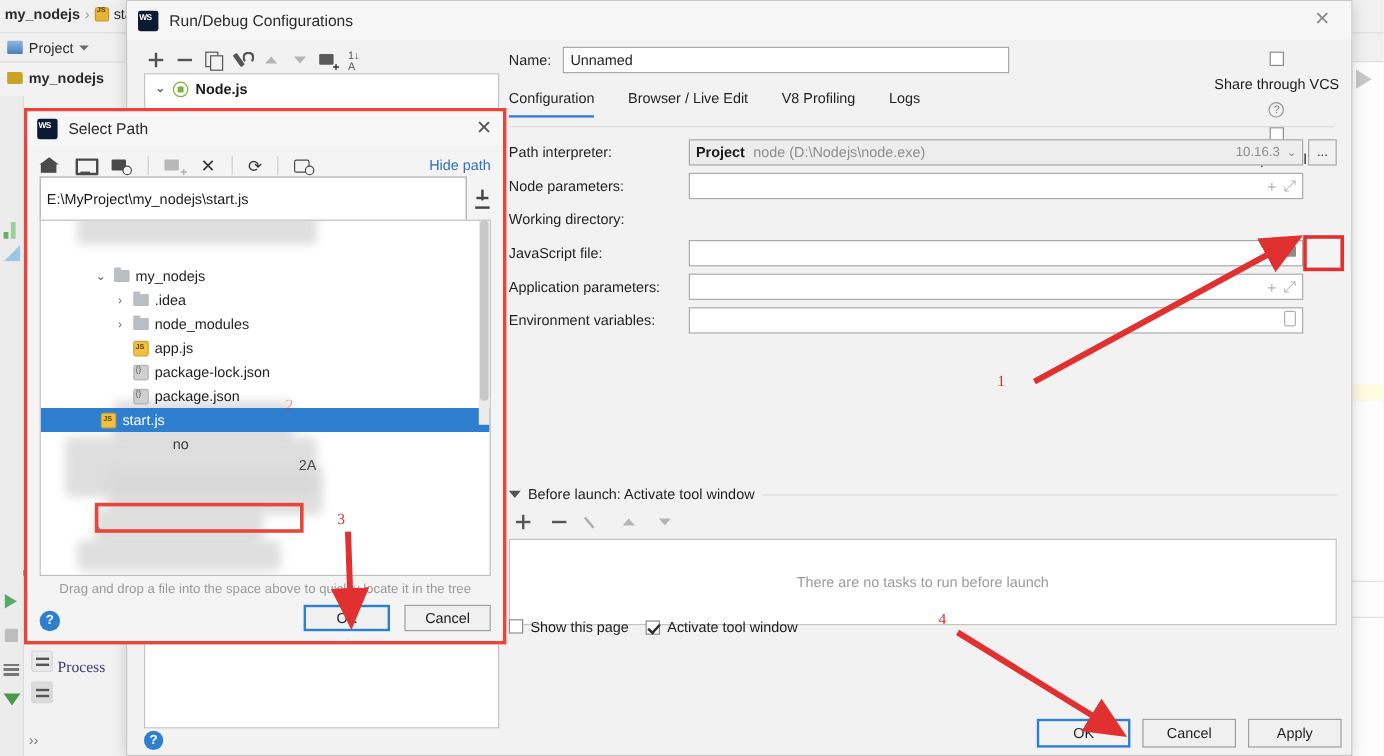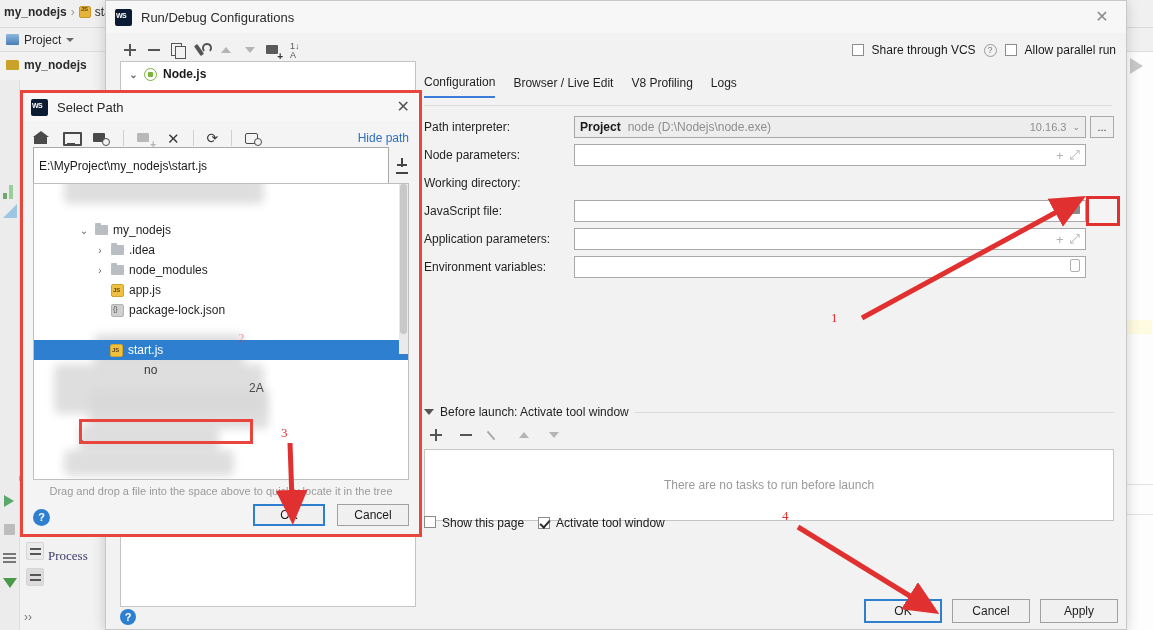--- a/index.html
+++ b/index.html
@@ -145,26 +145,26 @@
   .nodejs-ic { width: 13px; height: 13px; border: 1.5px solid #7bb33a; border-radius: 50%; position: relative; }
   .nodejs-ic::after { content:""; position:absolute; left:3px; top:3px; width:5px; height:5px; background:#7bb33a; border-radius:1px; }
 
   .rd-right { position: absolute; left: 318px; top: 32px; right: 8px; bottom: 0; }
   .name-row { position: absolute; left: 0; top: 6px; display: flex; align-items: center; gap: 10px; }
   .lbl { font-size: 12px; color: #1f1f1f; }
   .name-input {
     width: 372px; height: 22px; border: 1px solid #a9a9a9; background: #ffffff;
     font-size: 12px; padding: 0 5px; color: #1f1f1f; font-family: "Liberation Sans", sans-serif;
   }
-  .vcs-group { position: absolute; right: 2px; top: 10px; display: flex; align-items: center; gap: 8px; font-size: 12px; }
+  .vcs-group { position: absolute; right: 2px; top: 10px; display: flex; align-items: center; gap: 8px; font-size: 12px; flex-direction: column; }
   .cbx { width: 12px; height: 12px; border: 1px solid #8c8c8c; background: #fff; display: inline-block; position: relative; flex: none; }
   .cbx.checked::after { content:""; position:absolute; left:3px; top:0px; width:4px; height:8px; border:solid #2b2b2b; border-width: 0 2px 2px 0; transform: rotate(42deg); }
   .help-circ { width: 13px; height: 13px; border: 1px solid #9a9a9a; border-radius: 50%; color: #7a7a7a; font-size: 9px; text-align: center; line-height: 11px; }
 
-  .tabs { position: absolute; left: 0; top: 42px; display: flex; gap: 18px; align-items: center; }
+  .tabs { position: absolute; left: 0; top: 42px; display: flex; gap: 28px; align-items: flex-start; }
   .tab { font-size: 12px; color: #1f1f1f; padding-bottom: 7px; }
   .tab.active { border-bottom: 2px solid #3b7dd8; }
   .tabs-underline { position: absolute; left: 0; top: 72px; right: 6px; height: 1px; background: #dcdcdc; }
 
   .form { position: absolute; left: 0; top: 80px; right: 4px; }
   .frow { display: flex; align-items: center; height: 28px; margin-bottom: 0; }
   .frow .lbl { width: 150px; flex: none; }
   .fctl { position: relative; flex: 1; height: 22px; }
   .fbox {
     width: 100%; height: 22px; border: 1px solid #a9a9a9; background: #ffffff;
@@ -337,20 +337,24 @@
 
     <div class="rd-listpanel">
       <div class="rd-node-row">
         <span class="chev-sm">⌄</span>
         <span class="nodejs-ic"></span>
         <span>Node.js</span>
       </div>
     </div>
 
     <div class="rd-right">
+      <div class="name-row">
+        <span class="lbl">Name:</span>
+        <input class="name-input" value="Unnamed" style="">
+      </div>
       <div class="vcs-group">
         <span class="cbx"></span>
         <span>Share through VCS</span>
         <span class="help-circ">?</span>
         <span class="cbx"></span>
         <span>Allow parallel run</span>
       </div>
 
       <div class="tabs">
         <span class="tab active">Configuration</span>
@@ -521,21 +525,25 @@
           <span>node_modules</span>
         </div>
         <div class="tree-row" style="top:96px;padding-left:77px">
           <span class="file-js"></span>
           <span>app.js</span>
         </div>
         <div class="tree-row" style="top:116px;padding-left:77px">
           <span class="file-json"></span>
           <span>package-lock.json</span>
         </div>
-        <div class="tree-row sel" style="top:156px;padding-left:76px">
+        <div class="tree-row" style="top:136px;padding-left:77px">
+          <span class="file-json"></span>
+          <span>package.json</span>
+        </div>
+        <div class="tree-row sel" style="top:156px;padding-left:50px">
           <span class="file-js"></span>
           <span>start.js</span>
         </div>
         <div class="tree-row" style="top:176px;padding-left:110px;color:#3a3a3a">
           <span>no</span>
         </div>
 
         <span class="sp-scroll">
             <i></i>
           </span>

